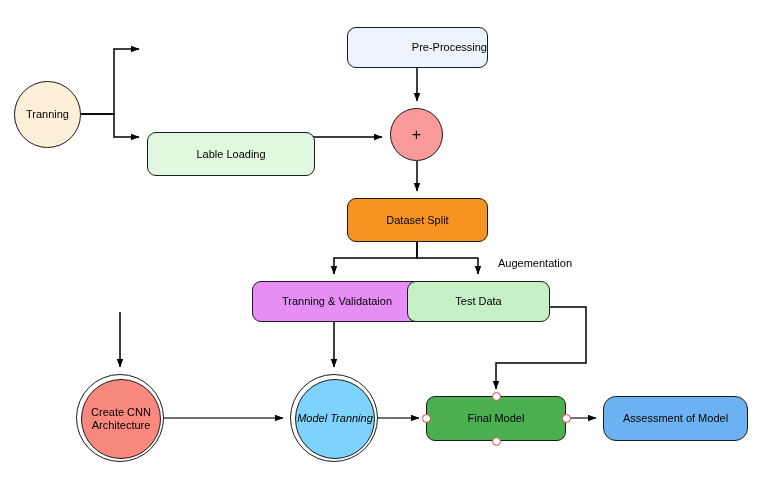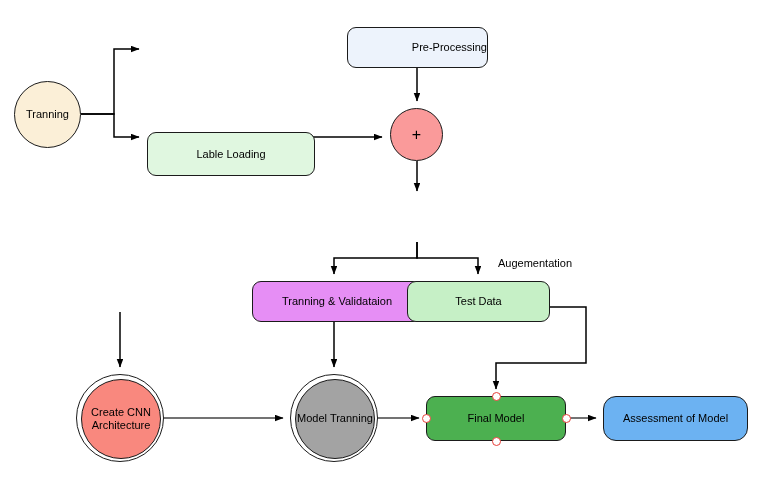--- a/index.html
+++ b/index.html
@@ -133,20 +133,23 @@
   </div>
 
   <div class="node box" style="left:347px;top:27px;width:141px;height:41px;background:#edf3fc;justify-content:flex-end;">
     <span>Pre-Processing</span>
   </div>
 
   <div class="node circ" style="left:390px;top:108px;width:53px;height:53px;background:#fa9a9a;">
     <span class="plus-glyph">+</span>
   </div>
 
+  <div class="node box" style="left:347px;top:198px;width:141px;height:44px;background:#f79421;">
+    <span>Dataset Split</span>
+  </div>
 
   <div class="node box" style="left:252px;top:281px;width:170px;height:41px;background:#e68ef5;">
     <span>Tranning &amp; Validataion</span>
   </div>
 
   <div class="node box" style="left:407px;top:281px;width:143px;height:41px;background:#c6f0c6;justify-content:center;">
     <span>Test Data</span>
   </div>
 
   <div class="edge-label" style="left:498px;top:257px;">
@@ -157,21 +160,21 @@
   <div class="node dblring" style="left:76px;top:374px;width:88px;height:88px;">
     <div class="inner" style="left:4px;top:4px;width:78px;height:78px;background:#f9887e;">
       <span>
         <span>Create CNN</span><br>
         <span>Architecture</span>
       </span>
     </div>
   </div>
 
   <div class="node dblring" style="left:290px;top:374px;width:88px;height:88px;">
-    <div class="inner" style="left:4px;top:4px;width:78px;height:78px;background:#a3a3a3;">
+    <div class="inner" style="left:4px;top:4px;width:78px;height:78px;background:#7dd3fc;font-style:italic;">
       <span>Model Tranning</span>
     </div>
   </div>
 
   <div class="node box" style="left:426px;top:396px;width:140px;height:45px;background:#4cb050;">
     <span>Final Model</span>
   </div>
   <div class="handle" style="left:421.5px;top:414px;"></div>
   <div class="handle" style="left:491.5px;top:391.5px;"></div>
   <div class="handle" style="left:561.5px;top:414px;"></div>

